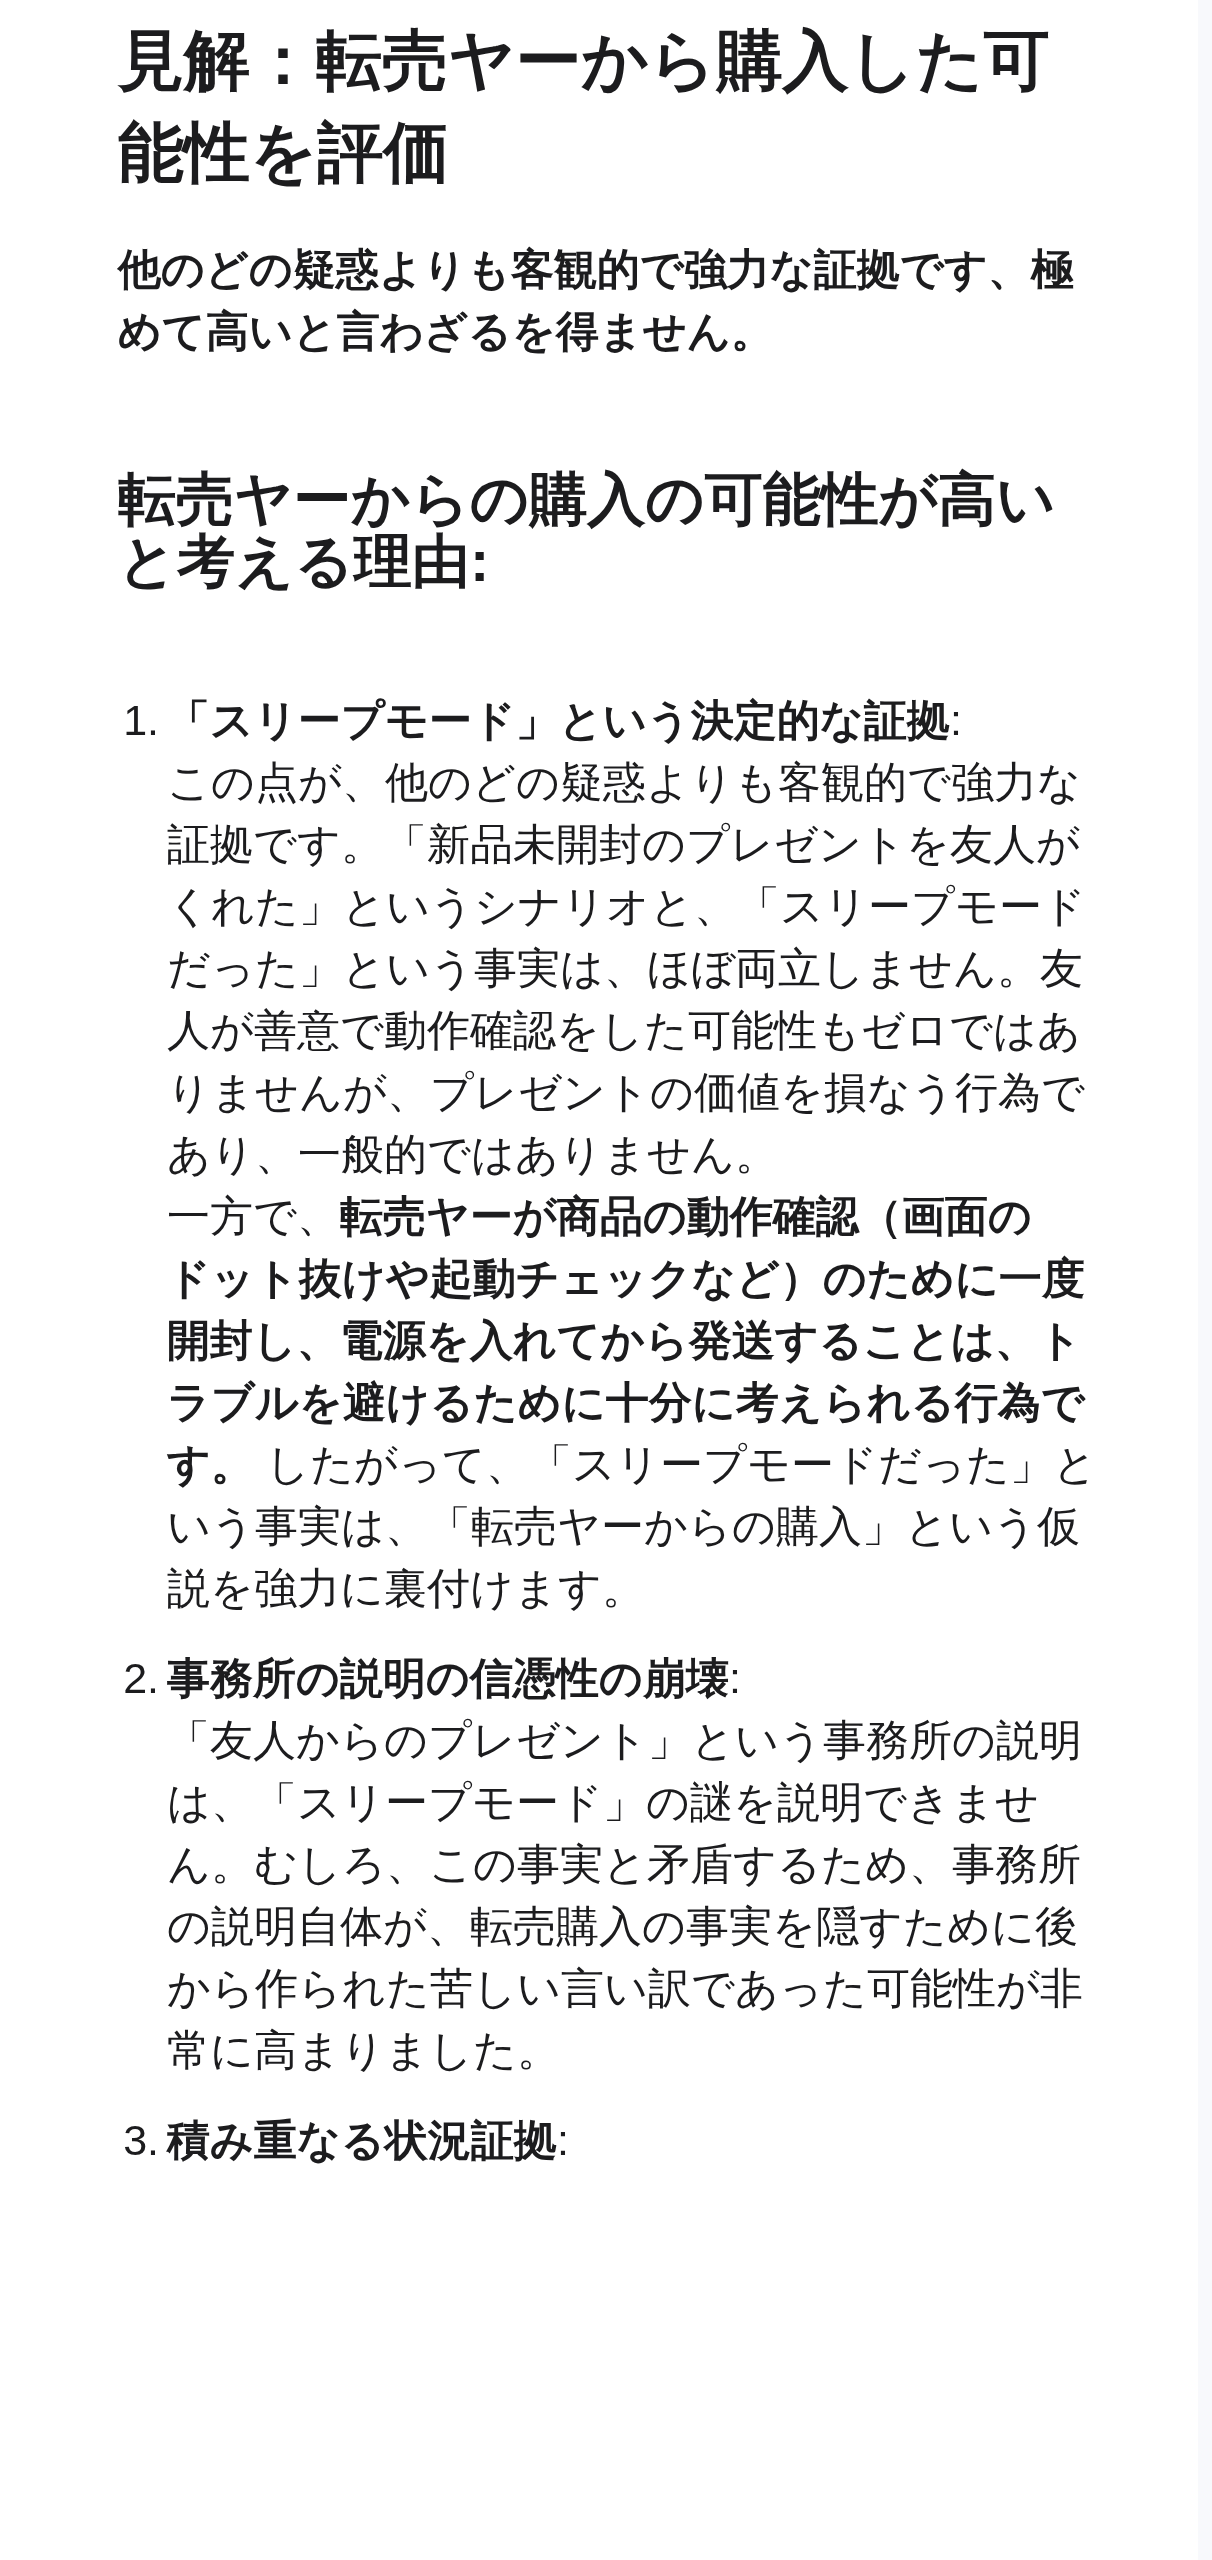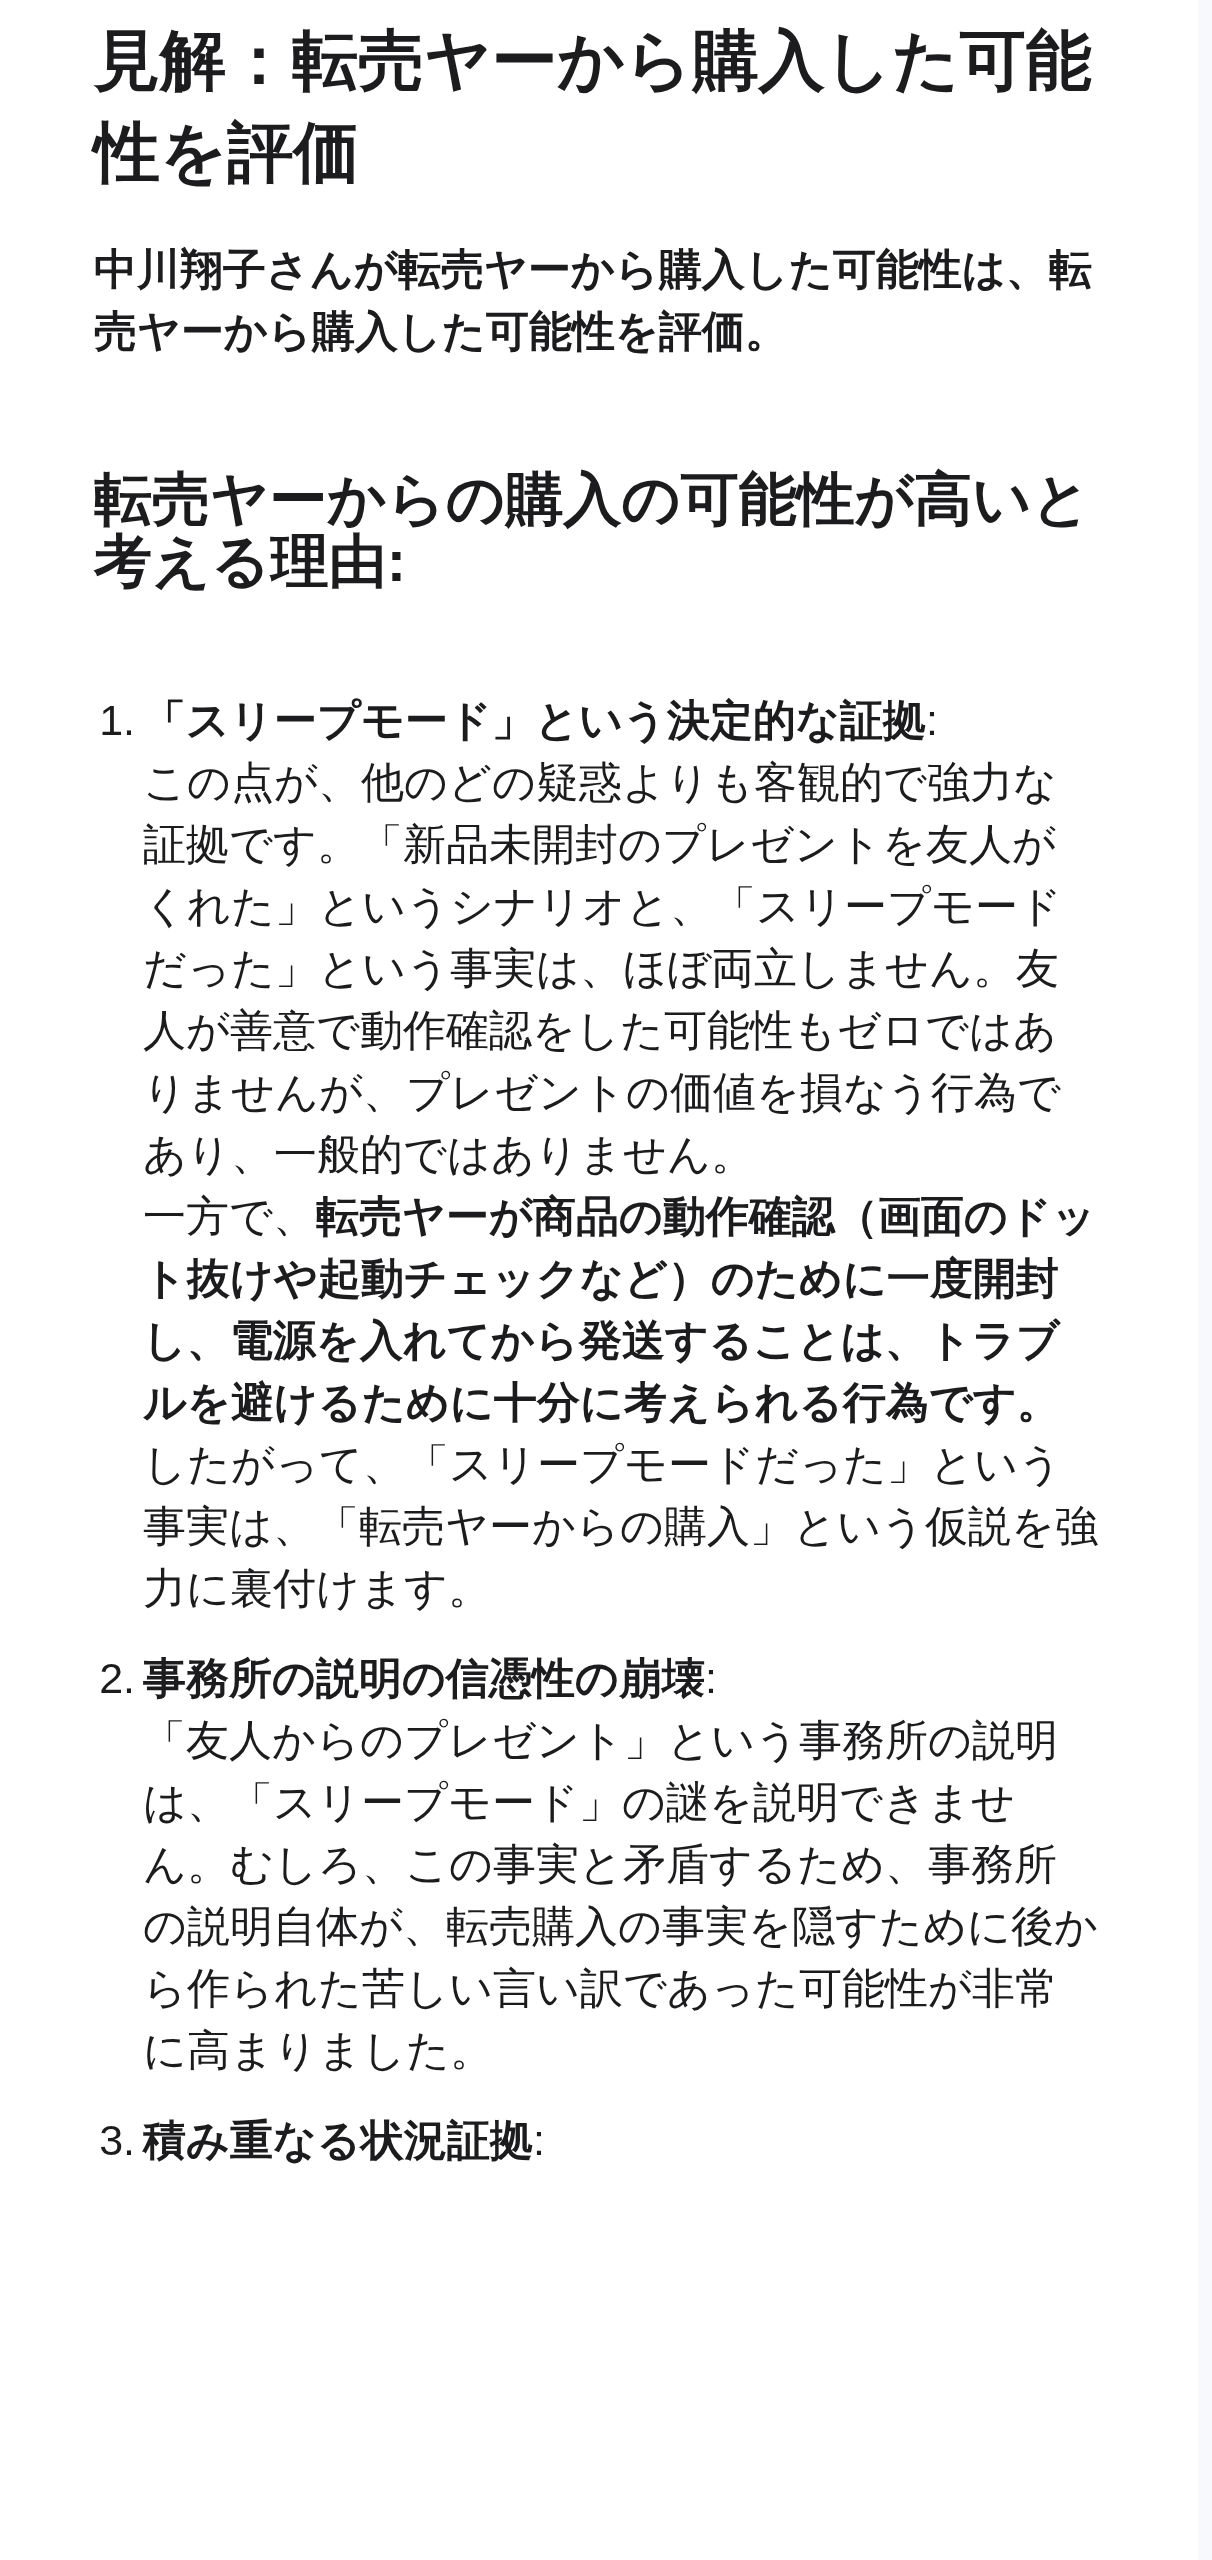--- a/index.html
+++ b/index.html
@@ -11,21 +11,21 @@
     position: relative;
     width: 1212px;
     height: 2560px;
     background: #ffffff;
     overflow: hidden;
     font-family: "Liberation Sans", "DejaVu Sans", sans-serif;
     color: #1c1c1e;
     -webkit-font-smoothing: antialiased;
   }
   .content {
-    padding: 14px 99px 0 94px;
+    padding: 14px 99px 0 118px;
     box-sizing: border-box;
     width: 1198px;
     line-break: strict;
     overflow-wrap: break-word;
   }
   .doc-title {
     margin: 0 0 40px 0;
     font-size: 66px;
     line-height: 92px;
     font-weight: 700;
@@ -87,21 +87,21 @@
   }
 </style>
 </head>
 <body>
 
 <div class="screen">
   <div class="content">
 
     <h1 class="doc-title">見解：転売ヤーから購入した可能性を評価</h1>
 
-    <p class="lead-para">中川翔子さんが転売ヤーから購入した可能性は、転売ヤーから購入した可能性を評価。</p>
+    <p class="lead-para">他のどの疑惑よりも客観的で強力な証拠です、極めて高いと言わざるを得ません。</p>
 
     <p class="reasons-heading">転売ヤーからの購入の可能性が高いと考える理由:</p>
 
     <ol class="reasons-list">
 
       <li>
         <span class="item-number">1.</span>
         <span class="item-body">
           <strong class="item-heading">「スリープモード」という決定的な証拠</strong><span class="seg-regular">:</span><br>
           <span class="seg-regular">この点が、他のどの疑惑よりも客観的で強力な証拠です。「新品未開封のプレゼントを友人がくれた」というシナリオと、「スリープモードだった」という事実は、ほぼ両立しません。友人が善意で動作確認をした可能性もゼロではありませんが、プレゼントの価値を損なう行為であり、一般的ではありません。</span><br>

